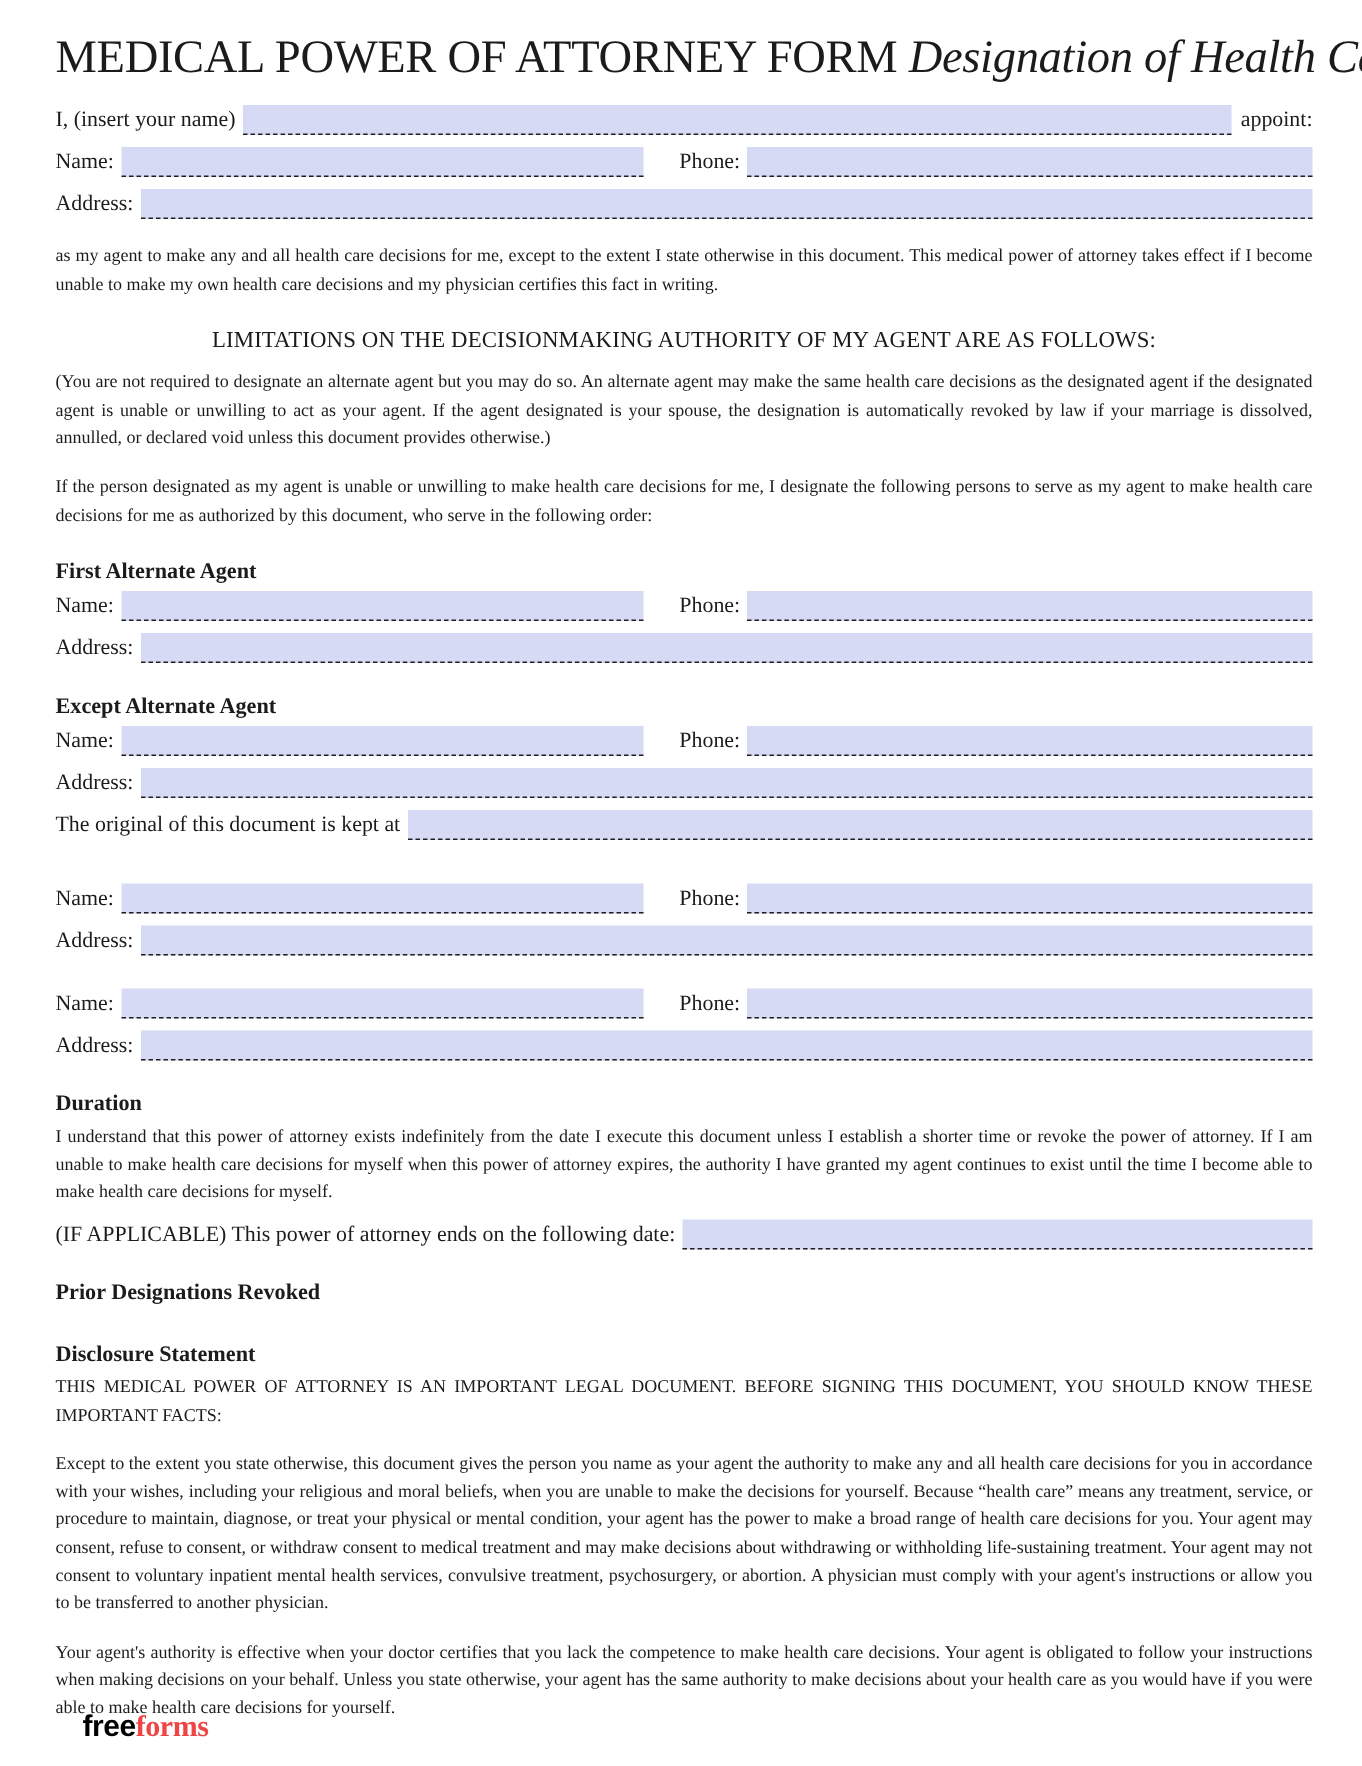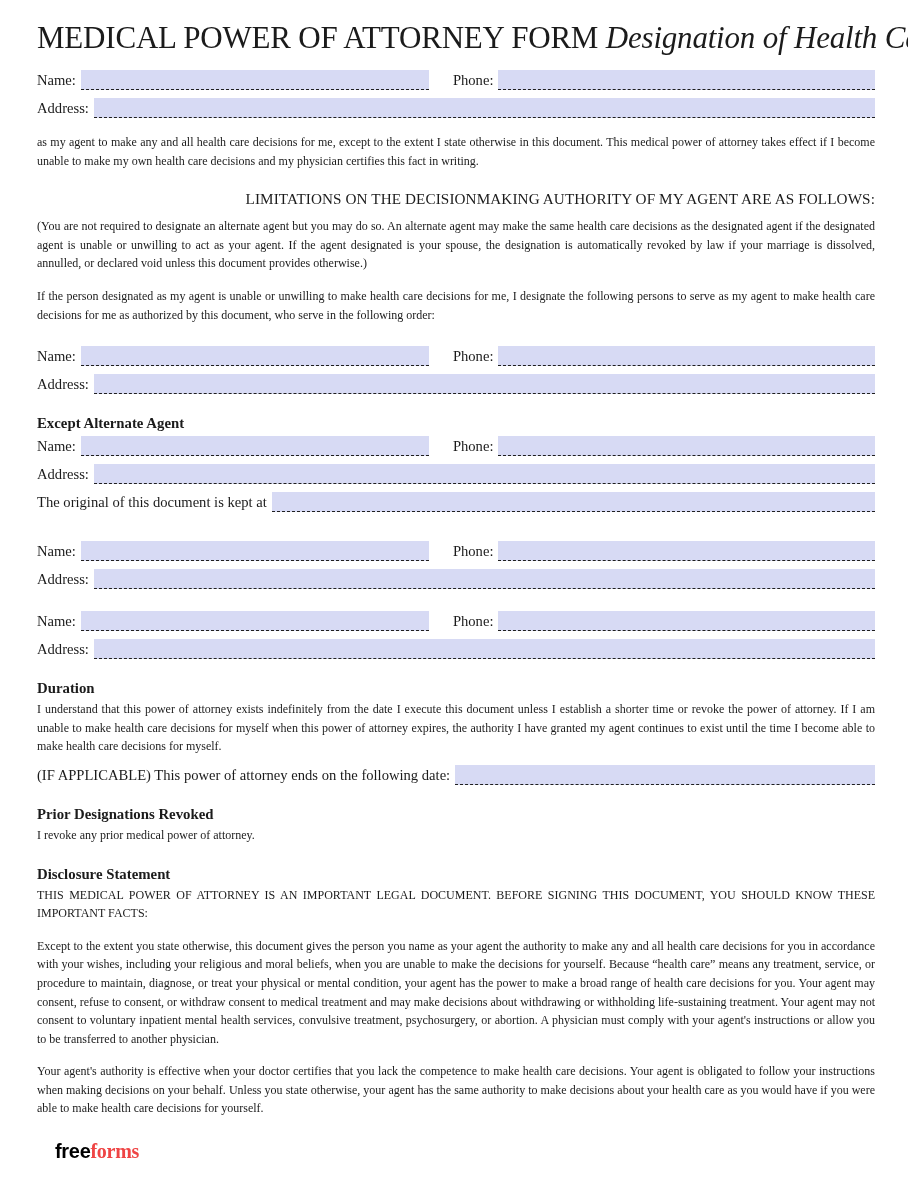--- a/index.html
+++ b/index.html
@@ -46,21 +46,21 @@
   }
   .field.fixed { flex: 0 0 auto; }
   .lbl.after { margin-left: 6px; }
   .lbl.mid { margin-left: 24px; }
   .sec-head {
     font-size: 14.8px;
     font-weight: bold;
     margin-bottom: 3px;
   }
   .center-head {
-    text-align: right;
+    text-align: center;
     font-size: 15.2px;
     margin: 20px 0 9px 0;
     letter-spacing: 0.1px;
   }
   .gap-s { height: 8px; }
   .gap-m { height: 14px; }
   .gap-l { height: 21px; }
   .footer-logo {
     position: absolute;
     left: 55px;
@@ -73,20 +73,25 @@
   .footer-logo .free { color: #000000; }
   .footer-logo .forms { color: #ef4444; font-family: Liberation Serif, serif; }
 </style>
 </head>
 <body>
 
 <div class="page">
 
   <h1 class="title"><span>MEDICAL POWER OF ATTORNEY FORM</span><span class="t-italic"> Designation of Health Care Agent</span></h1>
 
+  <div class="fieldrow">
+    <span class="lbl">I, (insert your name)</span>
+    <span class="field"></span>
+    <span class="lbl after">appoint:</span>
+  </div>
 
   <div class="fieldrow">
     <span class="lbl">Name:</span>
     <span class="field fixed" style="width:348px"></span>
     <span class="lbl mid">Phone:</span>
     <span class="field"></span>
   </div>
   <div class="fieldrow">
     <span class="lbl">Address:</span>
     <span class="field"></span>
@@ -95,20 +100,21 @@
   <div class="gap-s"></div>
   <p class="body-text">as my agent to make any and all health care decisions for me, except to the extent I state otherwise in this document. This medical power of attorney takes effect if I become unable to make my own health care decisions and my physician certifies this fact in writing.</p>
 
   <div class="center-head">LIMITATIONS ON THE DECISIONMAKING AUTHORITY OF MY AGENT ARE AS FOLLOWS:</div>
 
   <p class="body-text">(You are not required to designate an alternate agent but you may do so. An alternate agent may make the same health care decisions as the designated agent if the designated agent is unable or unwilling to act as your agent. If the agent designated is your spouse, the designation is automatically revoked by law if your marriage is dissolved, annulled, or declared void unless this document provides otherwise.)</p>
   <div class="gap-m"></div>
   <p class="body-text">If the person designated as my agent is unable or unwilling to make health care decisions for me, I designate the following persons to serve as my agent to make health care decisions for me as authorized by this document, who serve in the following order:</p>
 
   <div class="gap-l"></div>
+  <div class="sec-head">First Alternate Agent</div>
   <div class="fieldrow">
     <span class="lbl">Name:</span>
     <span class="field fixed" style="width:348px"></span>
     <span class="lbl mid">Phone:</span>
     <span class="field"></span>
   </div>
   <div class="fieldrow">
     <span class="lbl">Address:</span>
     <span class="field"></span>
   </div>
@@ -158,21 +164,20 @@
   <div class="sec-head">Duration</div>
   <p class="body-text">I understand that this power of attorney exists indefinitely from the date I execute this document unless I establish a shorter time or revoke the power of attorney. If I am unable to make health care decisions for myself when this power of attorney expires, the authority I have granted my agent continues to exist until the time I become able to make health care decisions for myself.</p>
   <div class="gap-s"></div>
   <div class="fieldrow">
     <span class="lbl">(IF APPLICABLE) This power of attorney ends on the following date:</span>
     <span class="field"></span>
   </div>
 
   <div class="gap-m"></div>
   <div class="sec-head">Prior Designations Revoked</div>
-  <p class="body-text">I revoke any prior medical power of attorney.</p>
 
   <div class="gap-l"></div>
   <div class="sec-head">Disclosure Statement</div>
   <p class="body-text">THIS MEDICAL POWER OF ATTORNEY IS AN IMPORTANT LEGAL DOCUMENT. BEFORE SIGNING THIS DOCUMENT, YOU SHOULD KNOW THESE IMPORTANT FACTS:</p>
   <div class="gap-m"></div>
   <p class="body-text">Except to the extent you state otherwise, this document gives the person you name as your agent the authority to make any and all health care decisions for you in accordance with your wishes, including your religious and moral beliefs, when you are unable to make the decisions for yourself. Because “health care” means any treatment, service, or procedure to maintain, diagnose, or treat your physical or mental condition, your agent has the power to make a broad range of health care decisions for you. Your agent may consent, refuse to consent, or withdraw consent to medical treatment and may make decisions about withdrawing or withholding life-sustaining treatment. Your agent may not consent to voluntary inpatient mental health services, convulsive treatment, psychosurgery, or abortion. A physician must comply with your agent's instructions or allow you to be transferred to another physician.</p>
   <div class="gap-m"></div>
   <p class="body-text">Your agent's authority is effective when your doctor certifies that you lack the competence to make health care decisions. Your agent is obligated to follow your instructions when making decisions on your behalf. Unless you state otherwise, your agent has the same authority to make decisions about your health care as you would have if you were able to make health care decisions for yourself.</p>
 
 </div>

